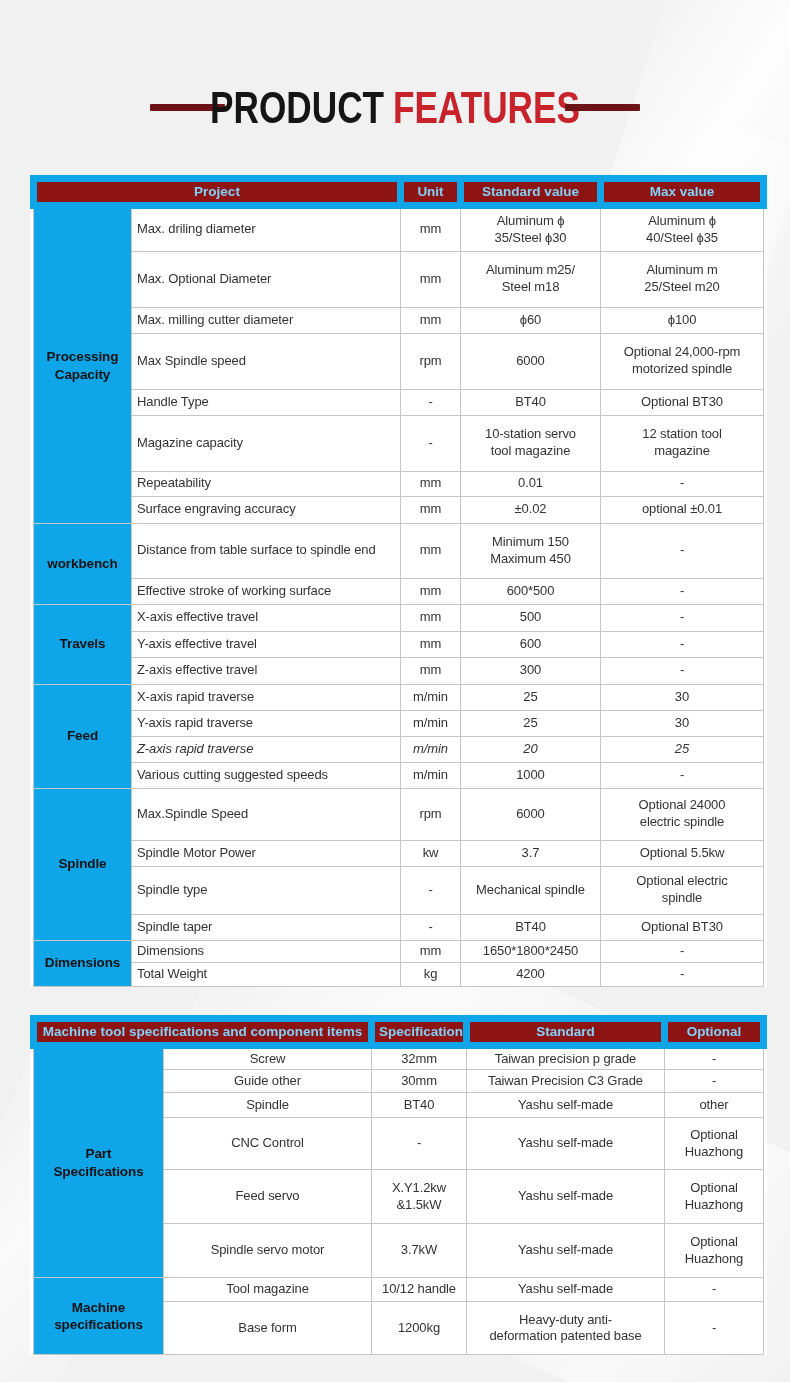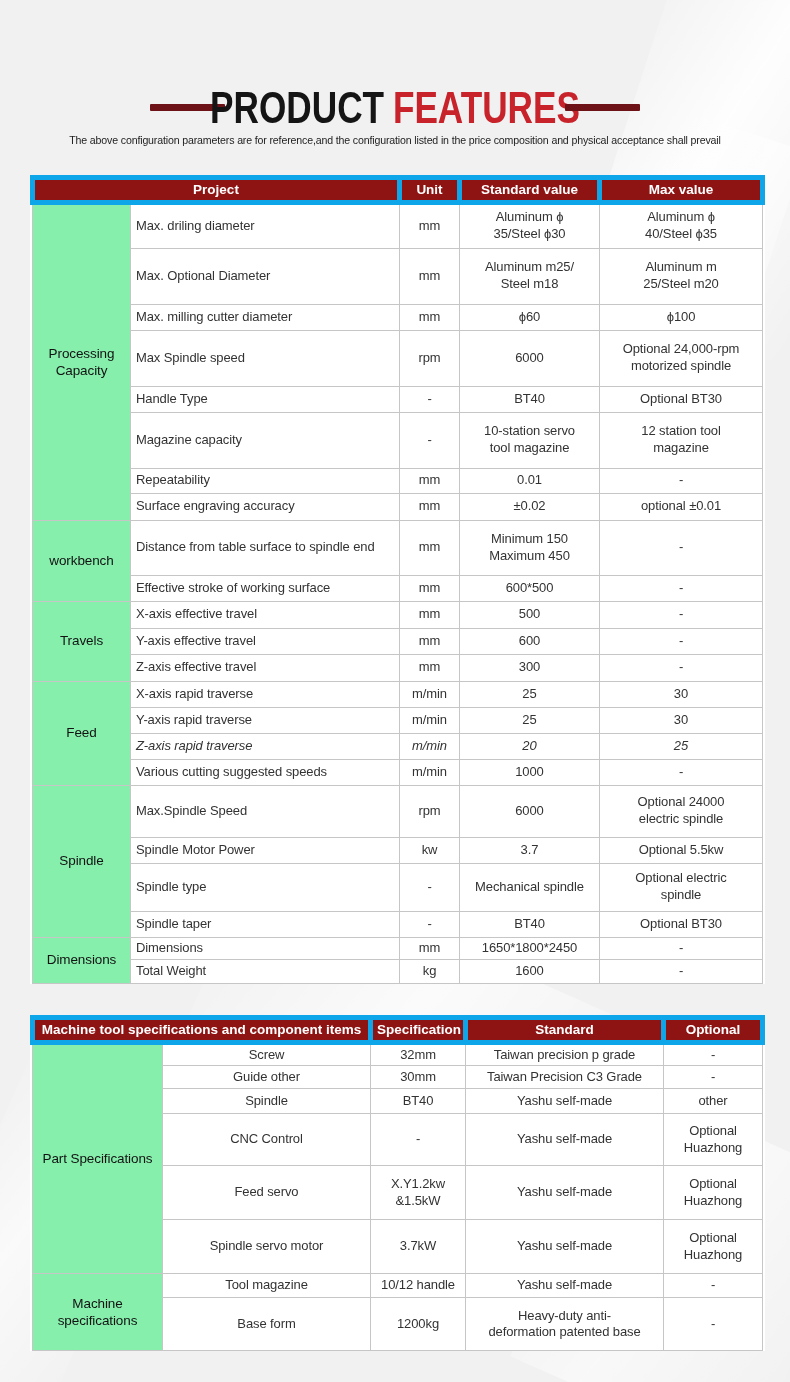--- a/index.html
+++ b/index.html
@@ -40,24 +40,24 @@
   .t1{top:175px;}
   .t2{top:1015px;}
   table.spec{border-collapse:collapse;table-layout:fixed;width:730px;background:#fff;}
   table.spec td,table.spec th{
     border:1px solid #c6c6c7;font-size:13px;color:#333;font-weight:normal;
     text-align:center;vertical-align:middle;padding:2px 5px;
     line-height:1.3;white-space:pre-line;overflow:hidden;
     letter-spacing:-.1px;box-sizing:border-box;
   }
   table.spec thead th{
-    background:#8e1414;color:#ffffff;font-weight:bold;font-size:13.5px;
-    border:5px solid #0ea5e9;padding:1px 4px;letter-spacing:0;
-  }
-  table.spec th.group-cell{font-weight:normal;color:#121212;font-size:13.5px;background:#86efac;}
+    background:#8e1414;color:#7dd3fc;font-weight:bold;font-size:13.5px;
+    border:7px solid #0ea5e9;padding:1px 4px;letter-spacing:0;
+  }
+  table.spec th.group-cell{font-weight:bold;color:#121212;font-size:13.5px;background:#0ea5e9;}
   table.t1m td.cell-item{text-align:left;}
   
   table.t1m col.c0{width:98px;}  table.t1m col.c1{width:269px;}
   table.t1m col.c2{width:60px;}  table.t1m col.c3{width:140px;}
   table.t1m col.c4{width:163px;}
   table.t2m col.c0{width:130px;} table.t2m col.c1{width:208px;}
   table.t2m col.c2{width:95px;}  table.t2m col.c3{width:198px;}
   table.t2m col.c4{width:99px;}
 </style>
 </head>
@@ -67,21 +67,20 @@
   <div class="streak s1"></div>
   <div class="streak s2"></div>
   <div class="streak s3"></div>
   <div class="streak s4"></div>
   <div class="streak s5"></div>
 
   <div class="title-dash dash-left"></div>
   <h1 class="page-title"><span class="title-primary">PRODUCT</span><span class="title-accent">FEATURES</span></h1>
   <div class="title-dash dash-right"></div>
 
-  <div class="page-subtitle">The above configuration parameters are for reference,and the configuration listed in the price composition and physical acceptance shall prevail</div>
 
   <div class="table-wrap t1" id="table-mount-0">
       <table class="spec t1m">
         <colgroup>
           <col class="c0">
           <col class="c1">
           <col class="c2">
           <col class="c3">
           <col class="c4">
         </colgroup>
@@ -238,21 +237,21 @@
           <tr style="height: 22px; margin-top: 37px;">
             <th class="group-cell" rowspan="2">Dimensions</th>
             <td class="cell-item">Dimensions</td>
             <td class="cell-unit">mm</td>
             <td class="cell-standard">1650*1800*2450</td>
             <td class="cell-max">-</td>
           </tr>
           <tr style="height: 24px;">
             <td class="cell-item">Total Weight</td>
             <td class="cell-unit">kg</td>
-            <td class="cell-standard">1600</td>
+            <td class="cell-standard">4200</td>
             <td class="cell-max">-</td>
           </tr>
         </tbody>
       </table>
     </div>
   <div class="table-wrap t2" id="table-mount-1">
       <table class="spec t2m">
         <colgroup>
           <col class="c0">
           <col class="c1">

